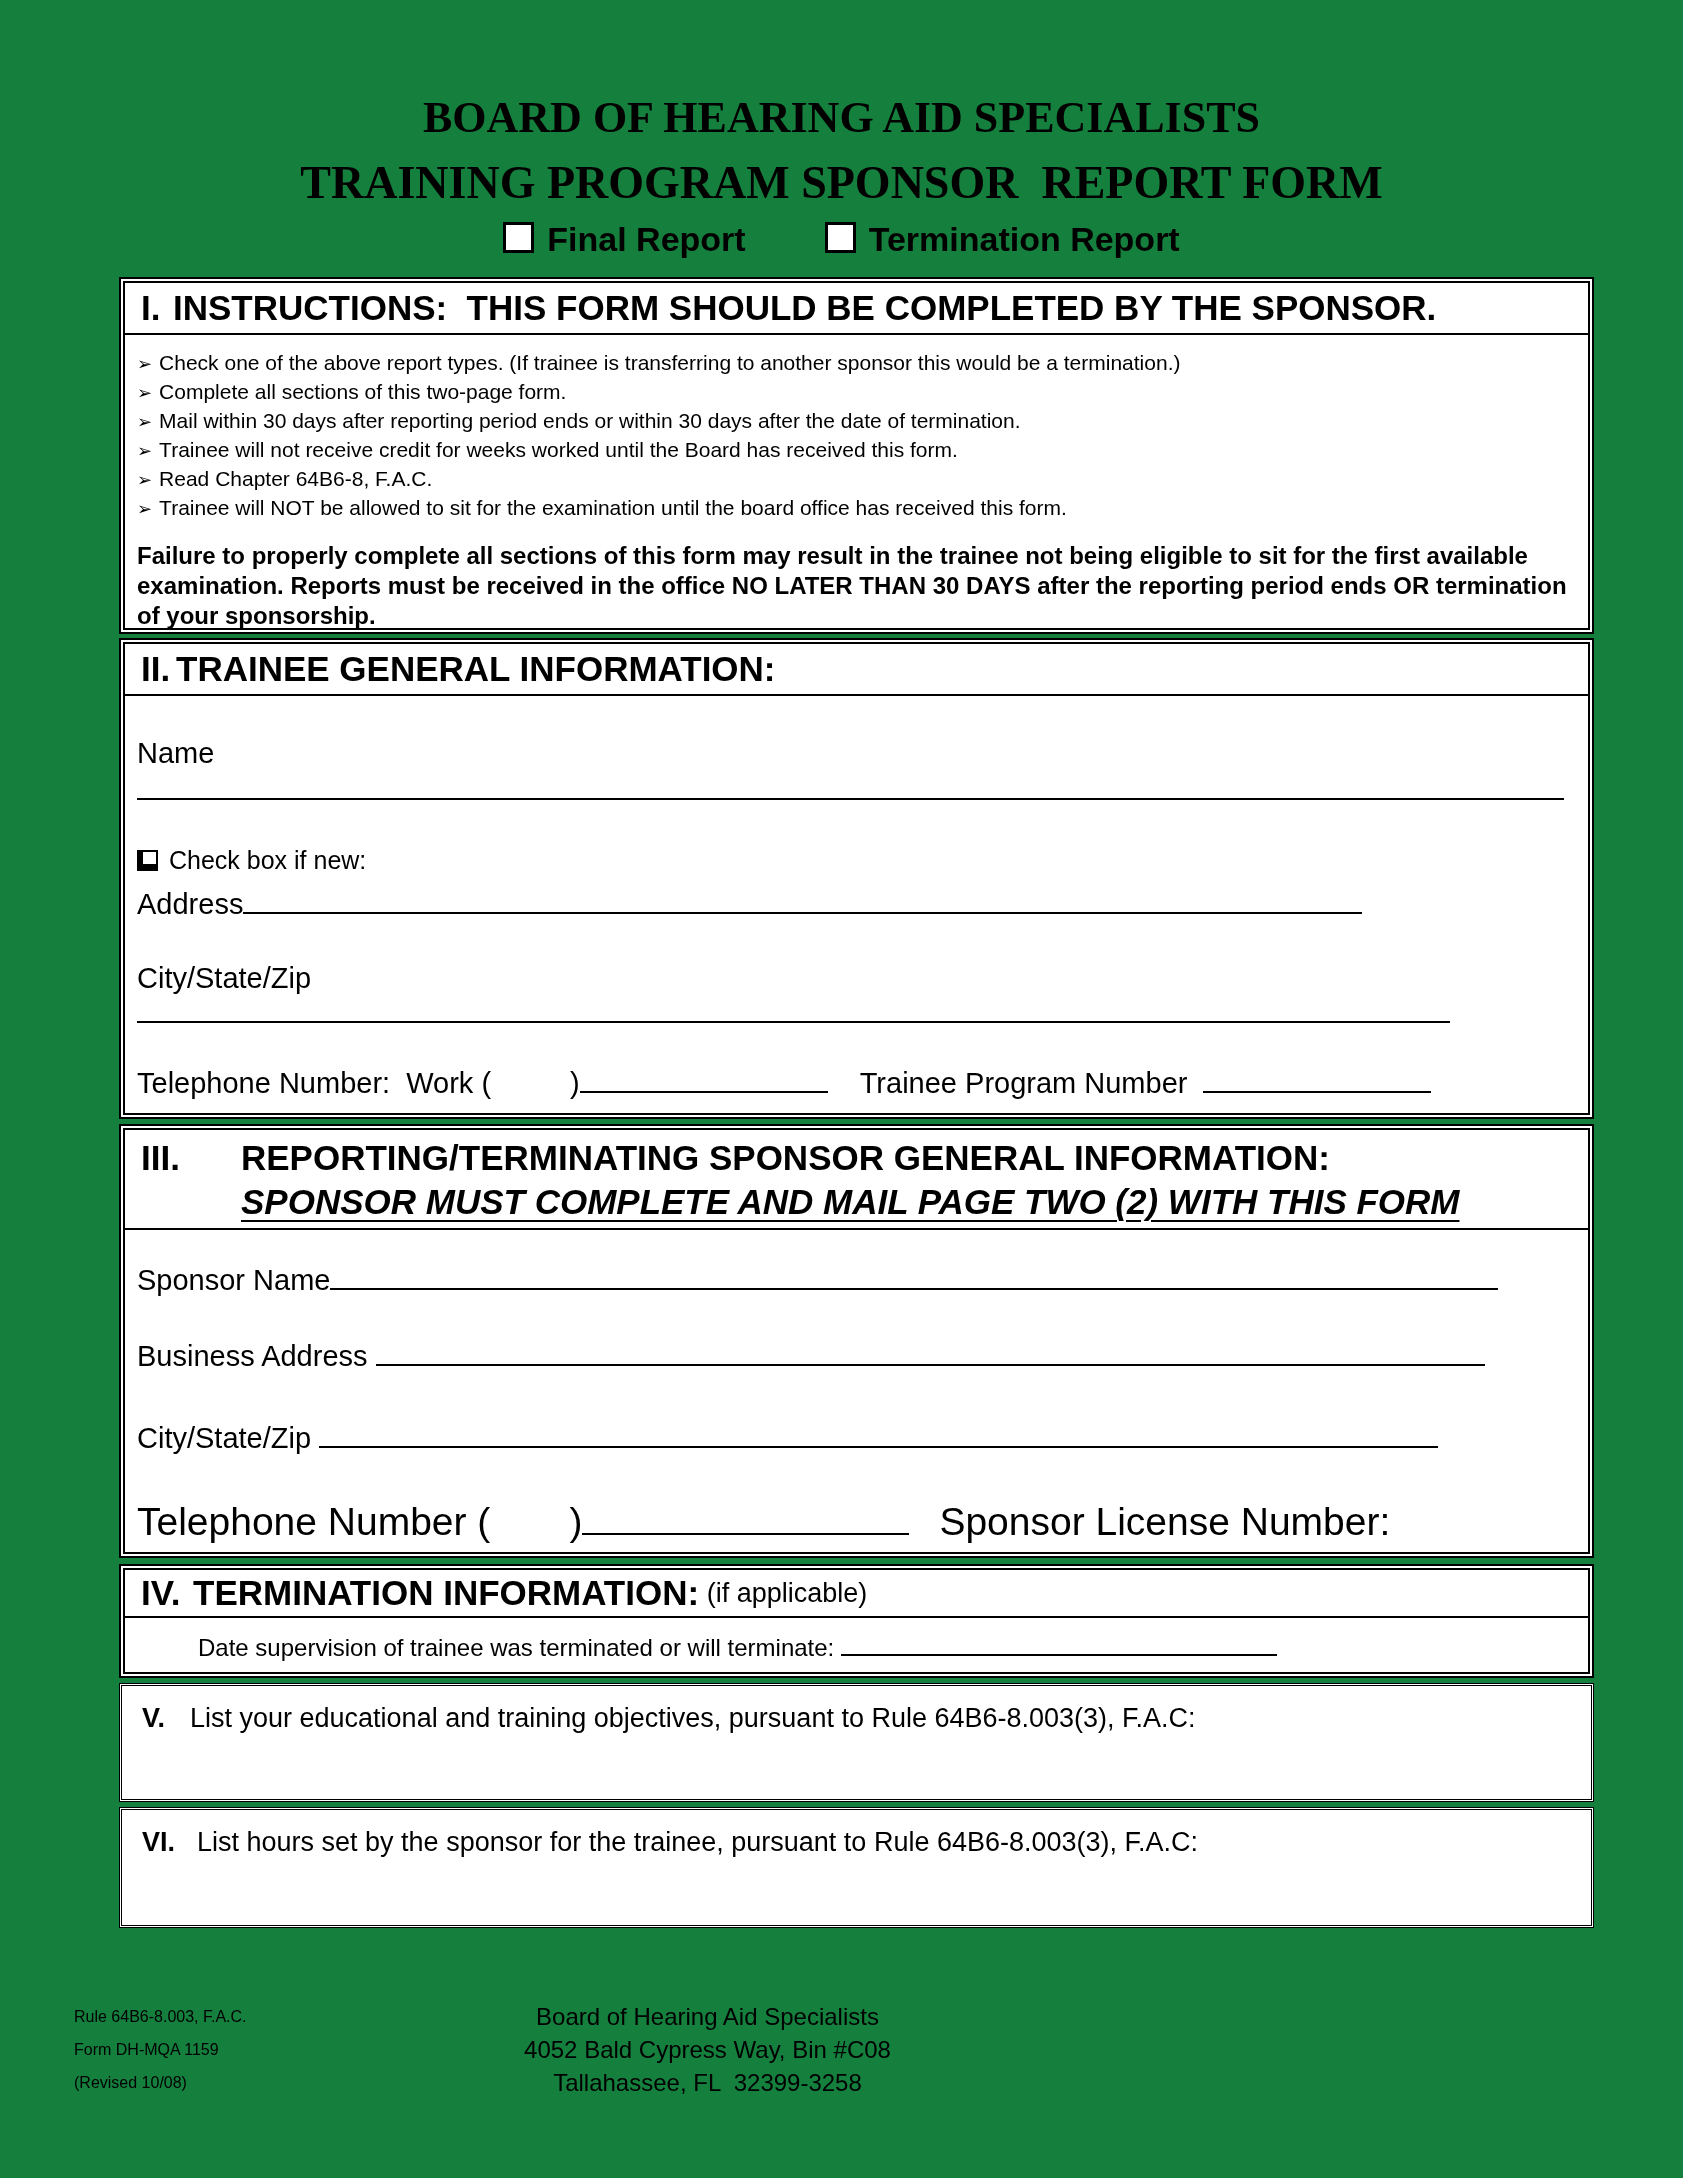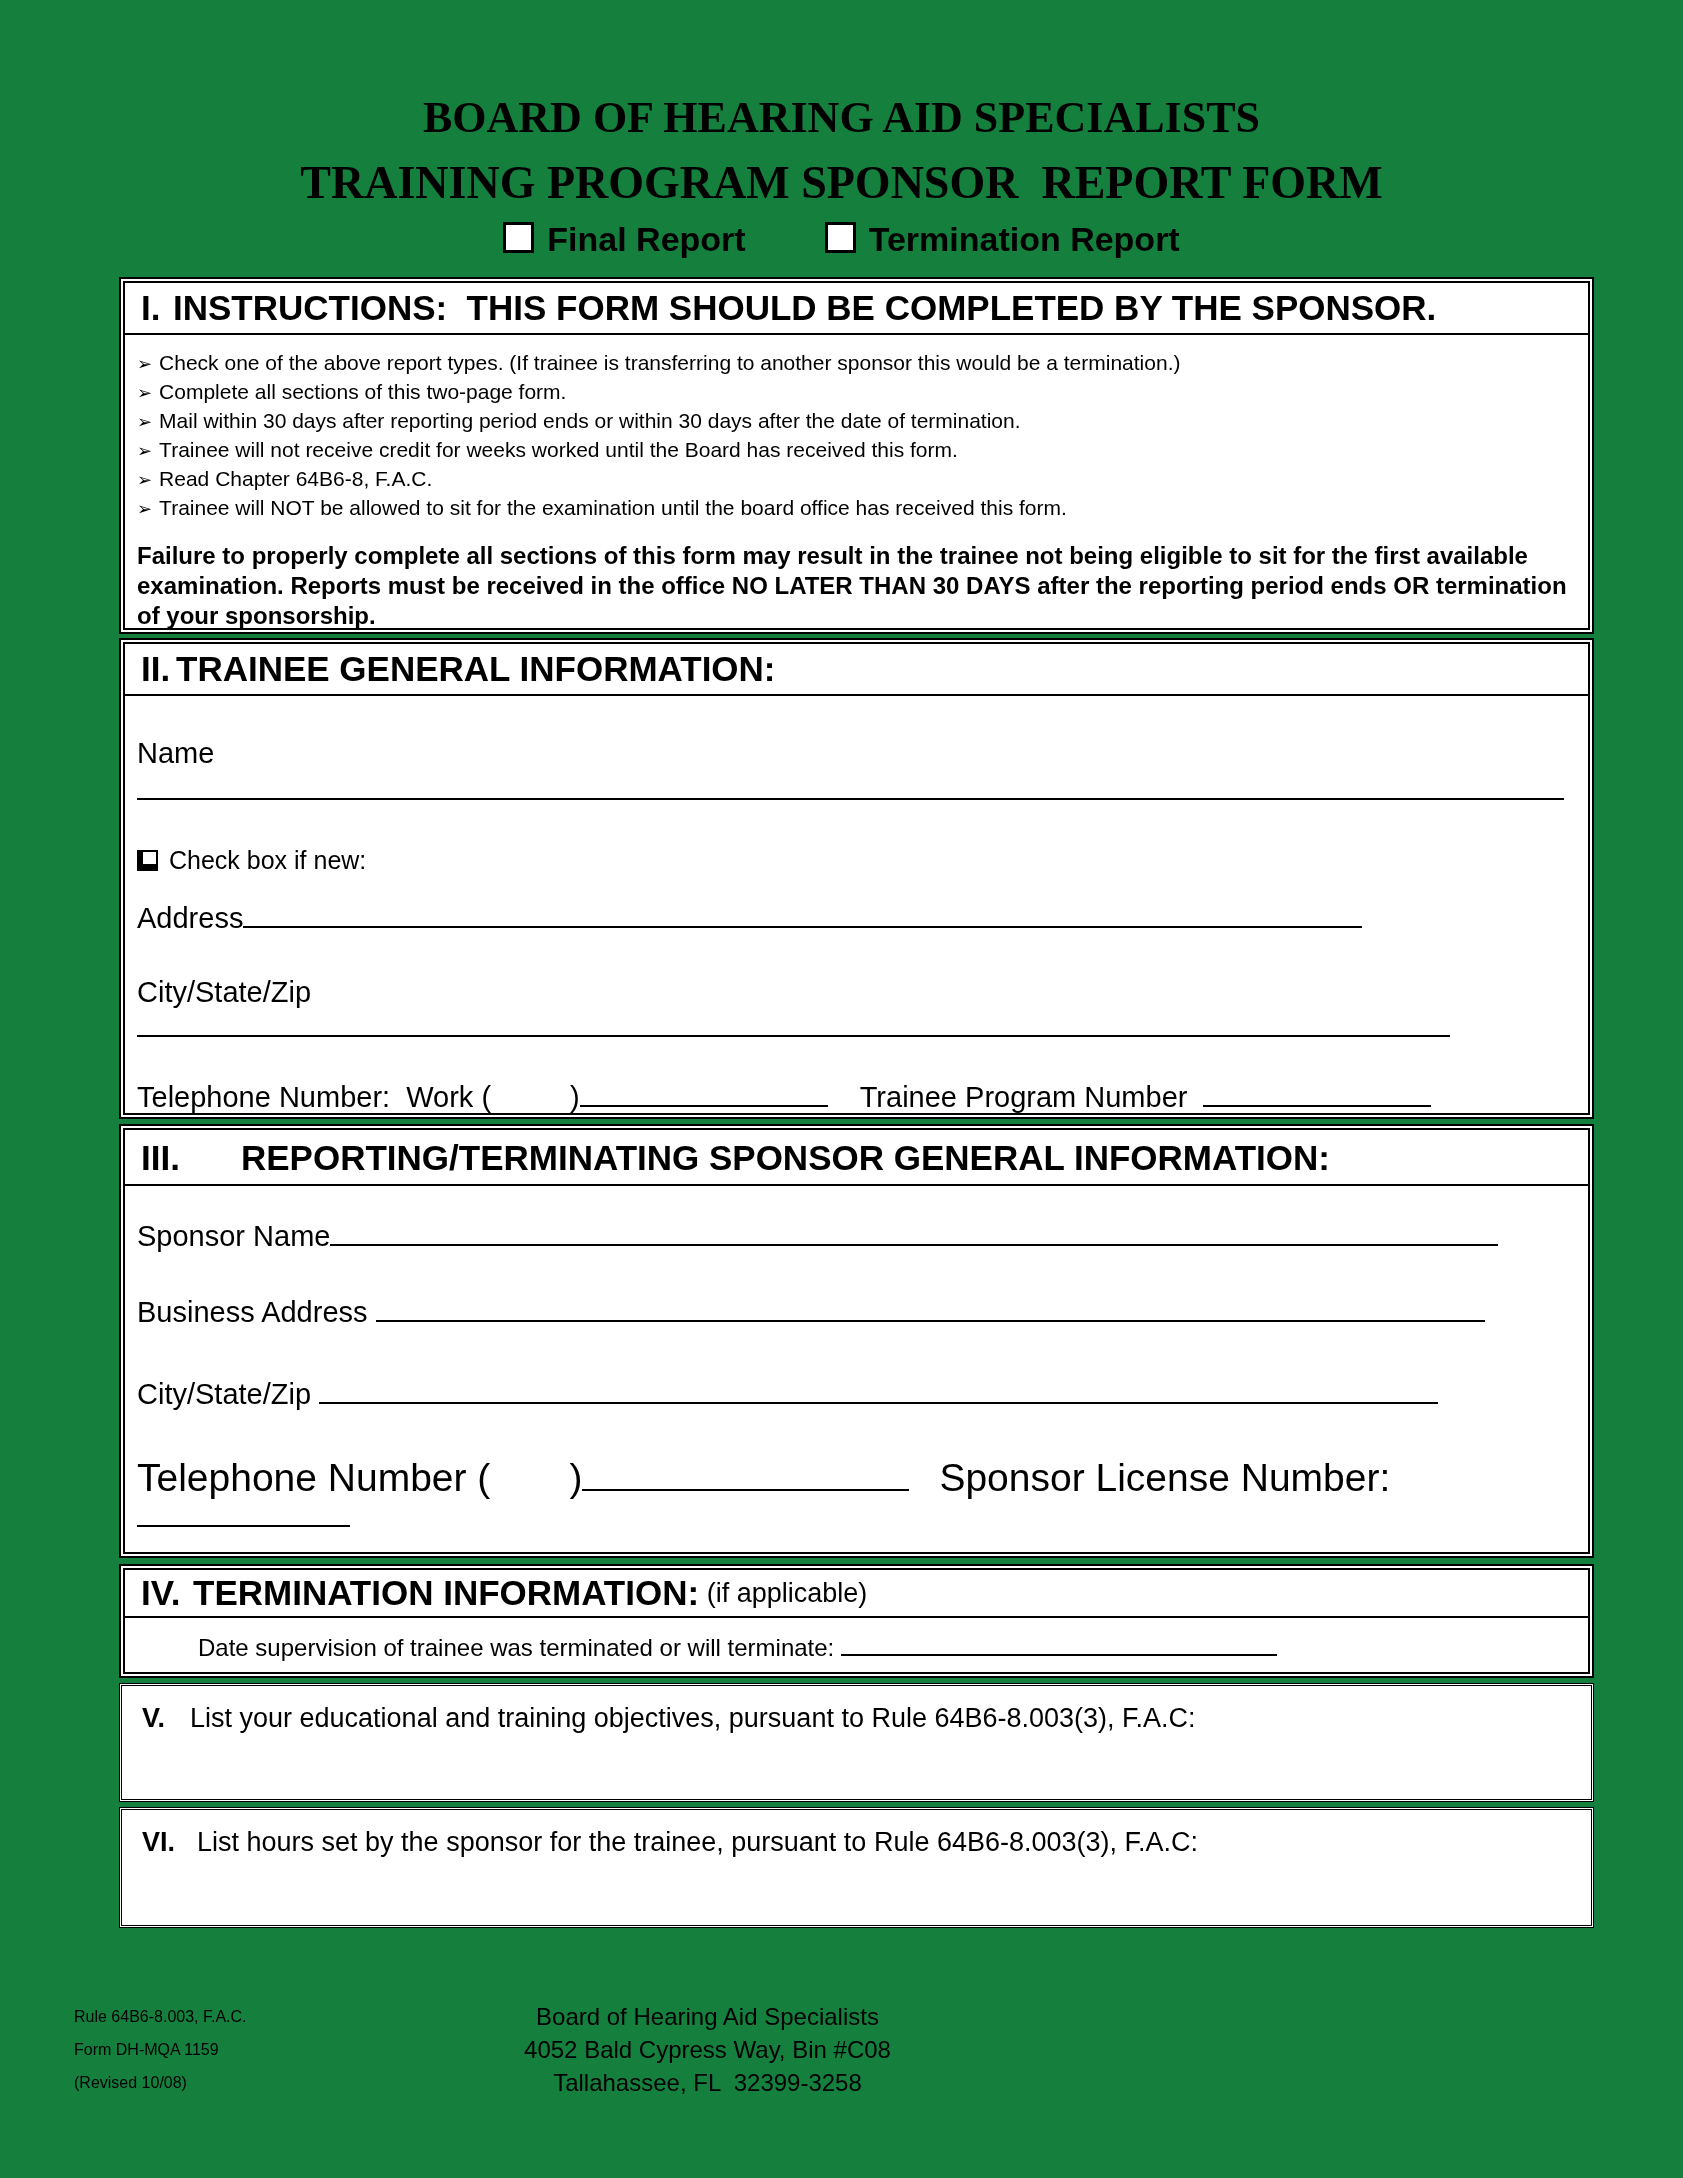--- a/index.html
+++ b/index.html
@@ -63,21 +63,21 @@
     display:inline-block; border-bottom:2px solid #000; height:30px; vertical-align:baseline;
   }
   .rule-line { height:0; border-bottom:2px solid #000; }
   #name-row   { margin:40px 0 0 0; }
   #name-line  { margin:28px 12px 0 0; }
   #new-row    { margin:46px 0 0 0; font-size:25px; line-height:28px; display:flex; align-items:center; gap:11px; }
   .cb-shadow {
     display:inline-block; width:21px; height:21px; background:#fff;
     border:2px solid #000; border-left:6px solid #000; border-bottom:7px solid #000;
   }
-  #address-row { margin:24px 0 0 0; }
+  #address-row { margin:10px 0 0 0; }
   #city2-row   { margin:40px 0 0 0; }
   #city2-line  { margin:26px 126px 0 0; }
   #phone2-row  { margin:40px 0 0 0; font-size:29px; line-height:36px; }
   .paren-gap { display:inline-block; width:79px; }
 
   
   #sec3 { top:1124px; height:434px; }
   #sec3 .sec-head { display:block; padding:6px 16px 4px 16px; line-height:44px; }
   #sec3 .head-line1 { display:flex; }
   #sec3 .num { width:100px; }
@@ -174,20 +174,21 @@
       </div>
     </div>
   </div>
 
   <div class="sec" id="sec3">
     <div class="sec-head">
       <div class="head-line1">
         <span class="num" data-bind="sections.s3.number">III.</span>
         <span data-bind="sections.s3.title">REPORTING/TERMINATING SPONSOR GENERAL INFORMATION:</span>
       </div>
+      <div class="subtitle" data-bind="sections.s3.subtitle">SPONSOR MUST COMPLETE AND MAIL PAGE TWO (2) WITH THIS FORM</div>
     </div>
     <div class="sec-body">
       <div id="sponsor-row">
         <span data-bind="sections.s3.sponsor_label">Sponsor Name</span><span class="fill" style="width:1168px"></span>
       </div>
       <div id="business-row">
         <span data-bind="sections.s3.business_label">Business Address </span><span class="fill" style="width:1109px"></span>
       </div>
       <div id="city3-row">
         <span data-bind="sections.s3.city_label">City/State/Zip </span><span class="fill" style="width:1119px"></span>

